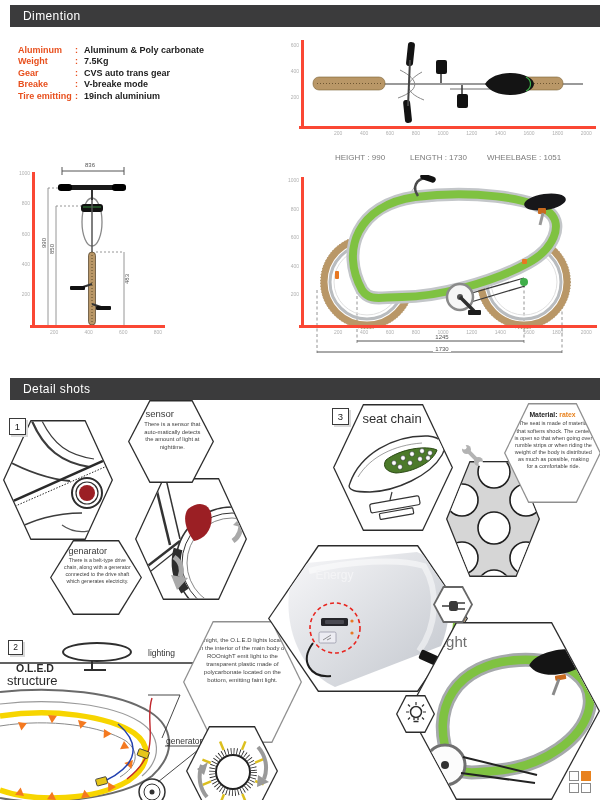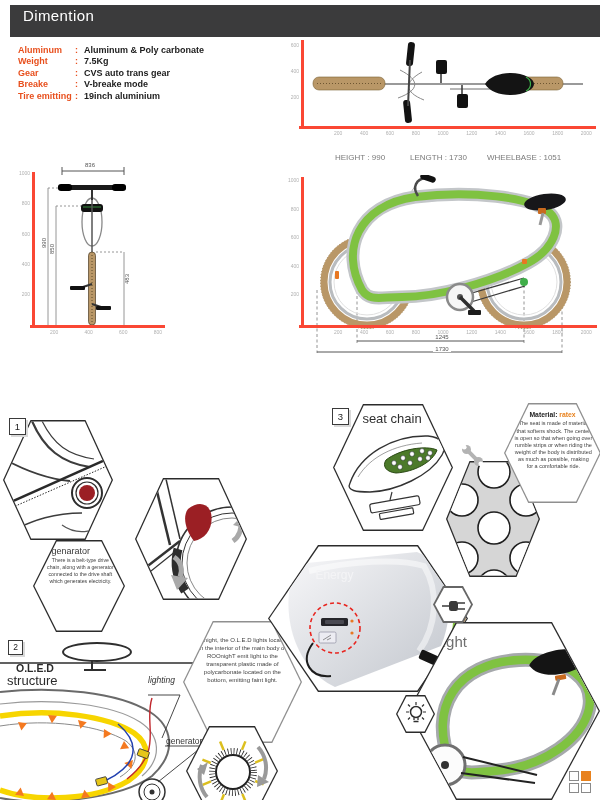--- a/index.html
+++ b/index.html
@@ -1,21 +1,21 @@
 <!DOCTYPE html>
 <html><head>
 <meta charset="utf-8">
 <style>
   html,body{margin:0;padding:0;background:#fff;}
   #page{position:relative;width:600px;height:800px;background:#ffffff;overflow:hidden;
         font-family:"Liberation Sans",sans-serif;-webkit-font-smoothing:antialiased;}
 
   
-  .bar{position:absolute;left:10px;width:590px;height:32px;background:#3b3b3c;color:#fff;
-       font-size:15px;line-height:22px;padding-left:13px;box-sizing:border-box;letter-spacing:.4px;}
+  .bar{position:absolute;left:10px;width:590px;height:22px;background:#3b3b3c;color:#fff;
+       font-size:12px;line-height:22px;padding-left:13px;box-sizing:border-box;letter-spacing:.4px;}
   #bar1{top:5px;} #bar2{top:378px;}
 
   
   #specs{position:absolute;left:18px;top:45px;font-size:9px;font-weight:bold;}
   .spec-row{display:flex;line-height:11.4px;}
   .spec-label{color:#e8501e;width:57px;}
   .spec-colon{color:#e8501e;width:9px;}
   .spec-value{color:#1d1d1d;text-align:center;}
 
   
@@ -231,20 +231,21 @@
       <span class="tick">1000</span>
       <span class="tick">1200</span>
       <span class="tick">1400</span>
       <span class="tick">1600</span>
       <span class="tick">1800</span>
       <span class="tick">2000</span>
     </div>
   <div class="dim" style="left:424px;top:334px;width:36px;"><span class="dimbg">1245</span></div>
   <div class="dim" style="left:424px;top:346px;width:36px;"><span class="dimbg">1730</span></div>
 
+  <div class="bar" id="bar2">Detail shots</div>
 
   <div class="hex" style="left:3px;top:420px;width:110px;height:120px;">
     <div class="in">
       <svg width="110" height="120" viewBox="0 0 110 120">
         <path d="M28,0 C40,28 58,42 86,46" stroke="#3c3c3c" stroke-width="2.2" fill="none"></path>
         <path d="M38,0 C50,24 64,34 90,38" stroke="#3c3c3c" stroke-width="1.2" fill="none"></path>
         <path d="M0,38 C22,50 44,58 66,60" stroke="#3c3c3c" stroke-width="1.8" fill="none"></path>
         <line x1="0" y1="84" x2="108" y2="36" stroke="#2a2a2a" stroke-width="2.5"></line>
         <line x1="0" y1="90" x2="110" y2="42" stroke="#2a2a2a" stroke-width="1" stroke-dasharray="1.5 1.5"></line>
         <path d="M4,112 C30,98 52,92 78,92" stroke="#3c3c3c" stroke-width="1.5" fill="none"></path>
@@ -270,22 +271,28 @@
         <path d="M49,112 A52,52 0 0 1 42,70" stroke="#2d2d2d" stroke-width="9" fill="none"></path>
         <path d="M52,30 C62,22 72,24 75,34 C78,48 70,60 58,62 C50,52 46,38 52,30 Z" fill="#9b1f24"></path>
         <path d="M38,78 A16,16 0 0 1 44,98" stroke="#a9a9a9" stroke-width="5" fill="none"></path>
         <polygon points="35,96 52,99 41,111" fill="#a9a9a9"></polygon>
         <path d="M97,62 A18,18 0 0 0 104,42" stroke="#a9a9a9" stroke-width="5" fill="none"></path>
         <polygon points="97,46 109,34 112,50" fill="#a9a9a9"></polygon>
       </svg>
     </div>
   </div>
 
-
-  <div class="hex" style="left:33px;top:540px;width:92px;height:92px;">
+  <div class="hex" style="left:128px;top:400px;width:86px;height:83px;">
+    <div class="in">
+      <div class="hex-title" style="left:16px;top:7px;font-size:9.5px;">sensor</div>
+      <div class="hex-body" style="left:12px;top:20px;width:62px;font-size:5.8px;line-height:1.3;">There is a sensor that auto-matically detects the amount of light at nighttime.</div>
+    </div>
+  </div>
+
+  <div class="hex" style="left:50px;top:540px;width:92px;height:75px;">
     <div class="in">
       <div class="hex-title" style="left:17px;top:5px;font-size:9px;">genarator</div>
       <div class="hex-body" style="left:10px;top:16px;width:72px;font-size:5.2px;line-height:1.3;">There is a belt-type drive chain, along with a generator connected to the drive shaft which generates electricity.</div>
     </div>
   </div>
 
   <svg class="abs" style="left:0;top:640px;" width="235" height="160" viewBox="0 0 235 160">
     <ellipse cx="97" cy="12" rx="34" ry="9" fill="#fff" stroke="#2e2e2e" stroke-width="2"></ellipse>
     <path d="M92,21 L92,30 M84,30 L106,30" stroke="#2e2e2e" stroke-width="2" fill="none"></path>
     <path d="M0,23 L197,23 L235,62" stroke="#2e2e2e" stroke-width="1.5" fill="none"></path>
@@ -311,21 +318,21 @@
     <rect x="96" y="138" width="11" height="7" rx="1" fill="#e6c619" stroke="#333" stroke-width="0.8" transform="rotate(-15 101 141)"></rect>
     <circle cx="152" cy="152" r="13" stroke="#333" stroke-width="1.5" fill="#fff"></circle>
     <circle cx="152" cy="152" r="8" stroke="#333" stroke-width="1" fill="none"></circle>
     <circle cx="152" cy="152" r="2.5" fill="#333"></circle>
     <path d="M148,55 L180,55 L162,98" stroke="#333" stroke-width="0.9" fill="none"></path>
     <path d="M165,106 L203,106 L158,142" stroke="#333" stroke-width="0.9" fill="none"></path>
   </svg>
   <div class="numbox" style="left:8px;top:640px;width:13px;height:13px;line-height:13px;font-size:8.5px;">2</div>
   <div class="lbl" style="left:16px;top:662px;font-size:10.5px;font-weight:bold;color:#2b2b2b;">O.L.E.D</div>
   <div class="lbl" style="left:7px;top:673px;font-size:13px;color:#2b2b2b;">structure</div>
-  <div class="lbl" style="left:148px;top:675px;font-size:8.5px;font-style:italic;">lighting</div>
+  <div class="lbl" style="left:148px;top:648px;font-size:8.5px;">lighting</div>
   <div class="lbl" style="left:166px;top:736px;font-size:8.5px;">generator</div>
 
   <div class="hex gray" style="left:183px;top:621px;width:119px;height:122px;">
     <div class="in">
       <div class="hex-body" style="left:11px;top:15px;width:94px;font-size:6px;line-height:1.32;">At night, the O.L.E.D lights located in the interior of the main body of ROOnighT emit light to the transparent plastic made of polycarbonate located on the bottom, emitting faint light.</div>
     </div>
   </div>
 
   <div class="hex" style="left:186px;top:726px;width:92px;height:90px;">
     <div class="in">

